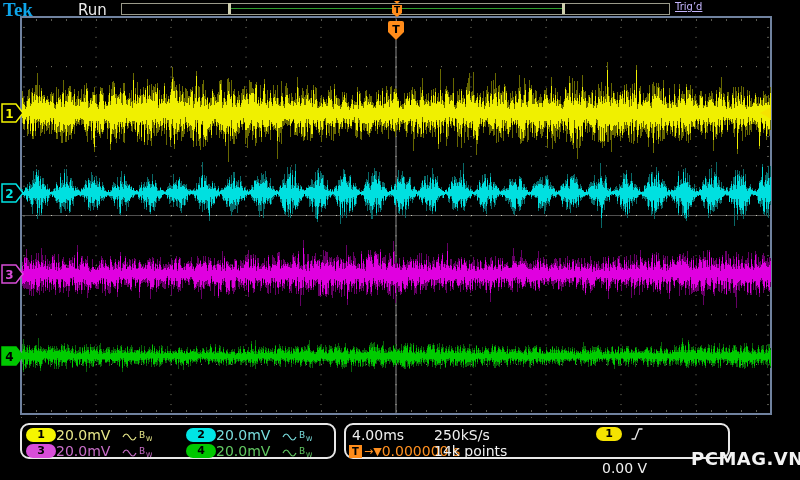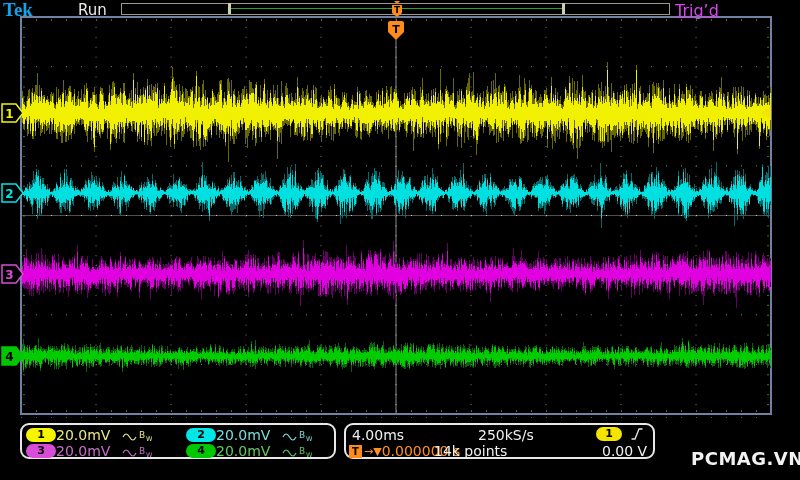--- a/index.html
+++ b/index.html
@@ -2,50 +2,50 @@
 <html><head>
 <meta charset="utf-8">
 <style>
   html,body{margin:0;padding:0;background:#000;}
   #screen{position:relative;width:800px;height:480px;background:#000;overflow:hidden;
           font-family:"DejaVu Sans",sans-serif;color:#fff;}
   #scope{position:absolute;left:0;top:0;}
   .tek{position:absolute;left:3px;top:-1px;font-family:Liberation Serif, serif;
        font-weight:bold;font-size:19px;color:#0ea5e9;}
   .run{position:absolute;left:38px;top:1px;font-size:15px;color:#e8e8e8;margin-left:40px;}
-  .trigd{position:absolute;left:675px;top:1px;font-size:16px;color:#d946ef;text-decoration:underline;}
+  .trigd{position:absolute;left:675px;top:1px;font-size:10px;color:#c4b5fd;text-decoration:underline;}
   .recbar{position:absolute;left:121px;top:3px;width:549px;height:12px;
           border:1px solid #9a9a8a;box-sizing:border-box;background:#000;}
   .bracket{position:absolute;top:-1px;width:3px;height:11px;background:#cfcfaf;}
   .bl{left:106px;} .br{left:440px;}
   .gline{position:absolute;left:109px;top:4px;width:331px;height:1px;background:#2e9e2e;}
   .rec-trig{position:absolute;left:268px;top:-3px;overflow:visible;}
   .bigflag{position:absolute;left:387px;top:20px;overflow:visible;}
   .box{position:absolute;top:423px;height:36px;border:2px solid #e8e8e8;
        border-radius:9px;box-sizing:border-box;background:#000;}
   #chbox{left:20px;width:316px;}
-  #hbox{left:344px;width:311px;}
+  #hbox{left:344px;width:386px;}
   .cell{position:absolute;display:flex;align-items:center;height:15px;}
   #c1{left:4px;top:2px;} #c2{left:164px;top:2px;}
   #c3{left:4px;top:18px;} #c4{left:164px;top:18px;}
   .oval{flex:none;width:30px;height:14px;border-radius:7px;color:#000;text-align:center;
         font-size:11px;font-weight:bold;line-height:14px;}
   .scale{font-size:14px;width:64px;}
   .cpl{margin-left:2px;}
   .hitem{position:absolute;font-size:14px;color:#f0f0f0;white-space:nowrap;}
-  .tb{left:6px;top:2px;} .sr{left:88px;top:2px;margin-left:44px;}
+  .tb{left:6px;top:2px;} .sr{left:88px;top:2px;}
   .tsrcwrap{left:250px;top:2px;display:flex;align-items:center;}
   .tsrc{display:inline-block;width:26px;height:14px;border-radius:7px;color:#000;
         text-align:center;font-size:11px;font-weight:bold;line-height:14px;}
   .slope{margin-left:8px;}
   .tdelay{left:3px;top:18px;display:flex;align-items:center;font-size:14px;}
   .tdbox{display:inline-block;width:13px;height:13px;text-align:center;font-size:10px;
          font-weight:bold;line-height:13px;color:#000;margin-right:2px;}
   .tdarrow{font-size:11px;line-height:13px;}
-  .pts{left:88px;top:18px;} .lvl{left:256px;top:18px;}
+  .pts{left:88px;top:18px;} .lvl{left:256px;top:35px;}
   .watermark{position:absolute;left:691px;top:448px;font-size:18px;font-weight:bold;
              letter-spacing:0.5px;color:#f2f2f2;}
 </style>
 </head>
 <body>
 
 <div id="screen">
 
   <svg id="scope" width="800" height="480">
       <line x1="96" y1="17" x2="96" y2="414" stroke="#7d7d6d" stroke-width="1" stroke-dasharray="1 8.925"></line>

